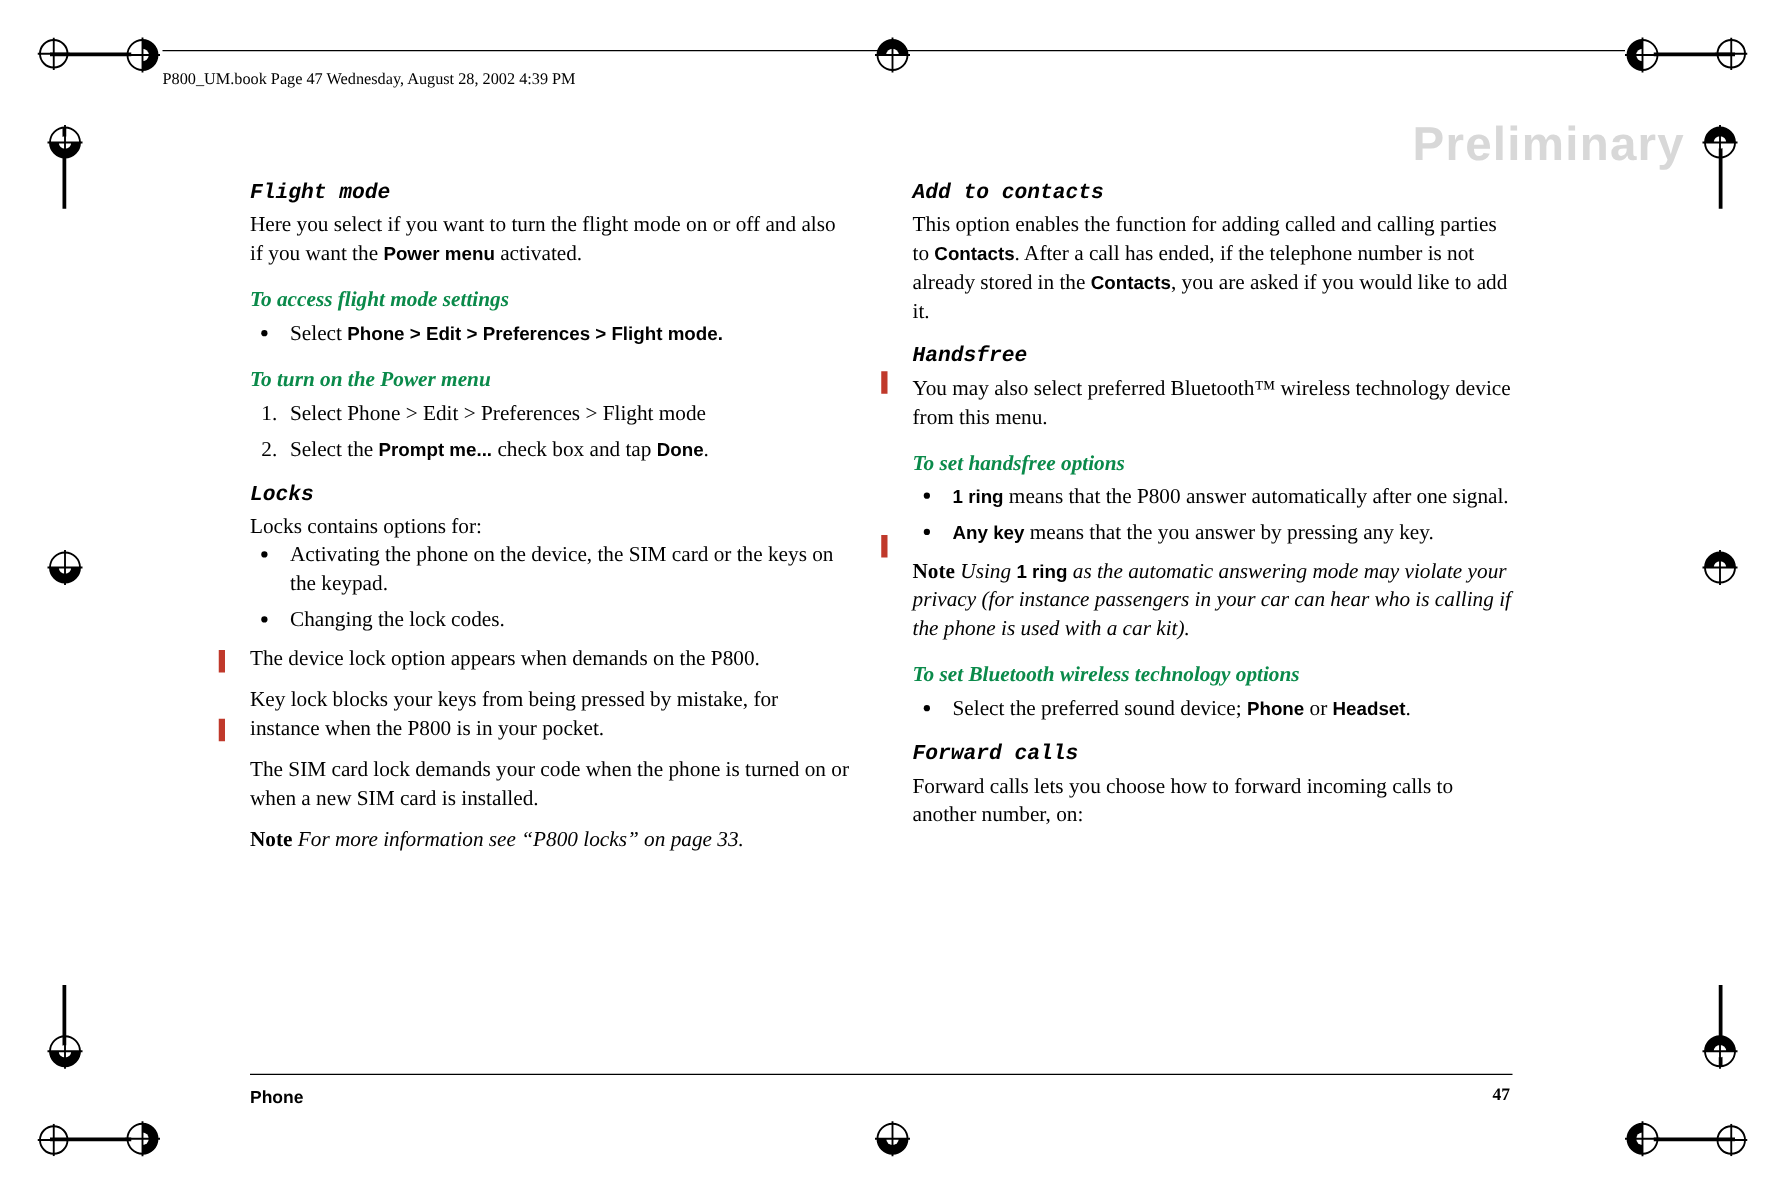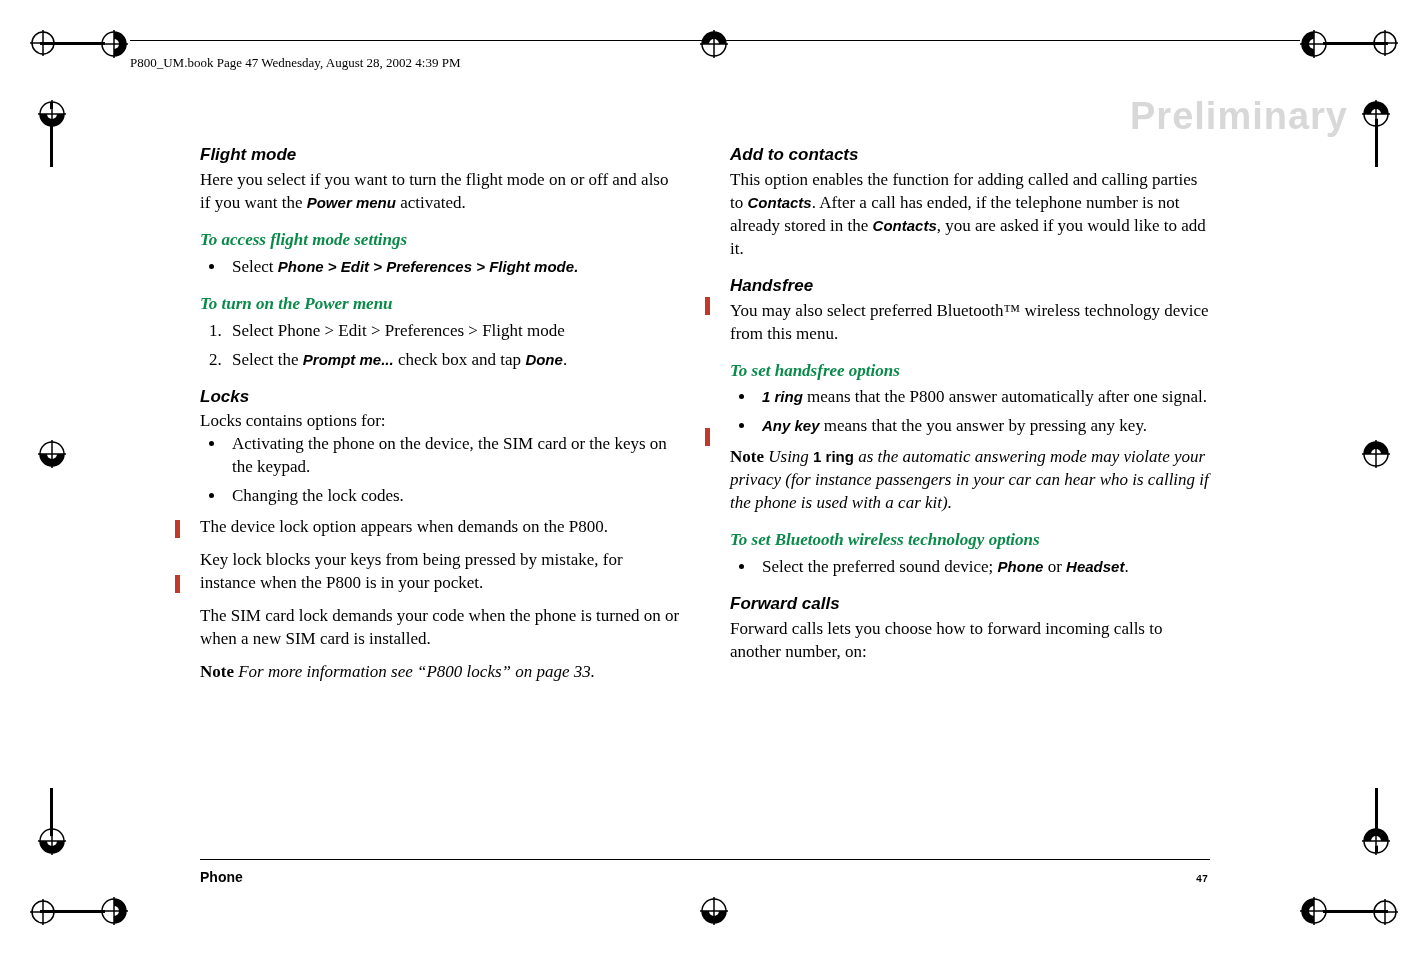--- a/index.html
+++ b/index.html
@@ -7,37 +7,37 @@
   .page { position:absolute; left:0; top:0; width:1428px; height:955px; }
 
   .header-line { position:absolute; left:130px; top:55px; font-family:"Times New Roman",serif; font-size:13px; }
   .header-rule { position:absolute; left:130px; top:40px; width:1170px; border-top:1px solid #000; }
 
   .watermark { position:absolute; right:80px; top:95px; font-family:Arial,Helvetica,sans-serif; font-size:38px; font-weight:700; color:#d8d8d8; letter-spacing:1px; }
 
   .content { position:absolute; left:200px; top:142px; width:1010px; display:flex; gap:50px; font-size:17px; line-height:1.35; }
   .col { width:480px; }
 
-  .run-head { font-family:Liberation Sans, sans-serif; font-weight:700; font-style:italic; font-size:17px; margin-top:2px; margin-bottom:2px; }
+  .run-head { font-family:Liberation Mono, monospace; font-weight:700; font-style:italic; font-size:17px; margin-top:2px; margin-bottom:2px; }
   .sub-head { font-family:"Times New Roman",serif; font-weight:700; font-style:italic; color:#0a8a4a; font-size:17px; margin-top:14px; margin-bottom:4px; }
   p { margin-bottom:10px; }
-  .ui { font-family:Arial,Helvetica,sans-serif; font-weight:700; font-style:italic; font-size:15px; }
+  .ui { font-family:Arial,Helvetica,sans-serif; font-weight:700; font-size:15px; }
   .ui-n { font-family:Arial,Helvetica,sans-serif; font-weight:700; font-size:15px; }
   ul.bul, ol.num { padding-left:26px; margin-bottom:8px; }
   ul.bul li, ol.num li { margin-bottom:6px; padding-left:6px; }
   .ital { font-style:italic; }
   .note-lead { font-weight:700; }
   .tight { margin-bottom:0; }
   .mt { margin-top:14px; }
 
   .changebar { position:absolute; width:5px; background:#c0392b; }
 
   .footer-rule { position:absolute; left:200px; bottom:95px; width:1010px; border-top:1px solid #000; }
   .footer-left { position:absolute; left:200px; bottom:70px; font-family:Arial,Helvetica,sans-serif; font-weight:700; font-size:14px; }
-  .footer-right { position:absolute; right:220px; bottom:70px; font-family:Liberation Mono, monospace; font-weight:700; font-size:10px; }
+  .footer-right { position:absolute; right:220px; bottom:70px; font-family:Liberation Serif, serif; font-weight:700; font-size:14px; }
 
   .reg { position:absolute; }
   .reg svg { display:block; }
   .regbar { position:absolute; background:#000; }
 </style>
 </head>
 <body>
 
 <div class="page">
 

